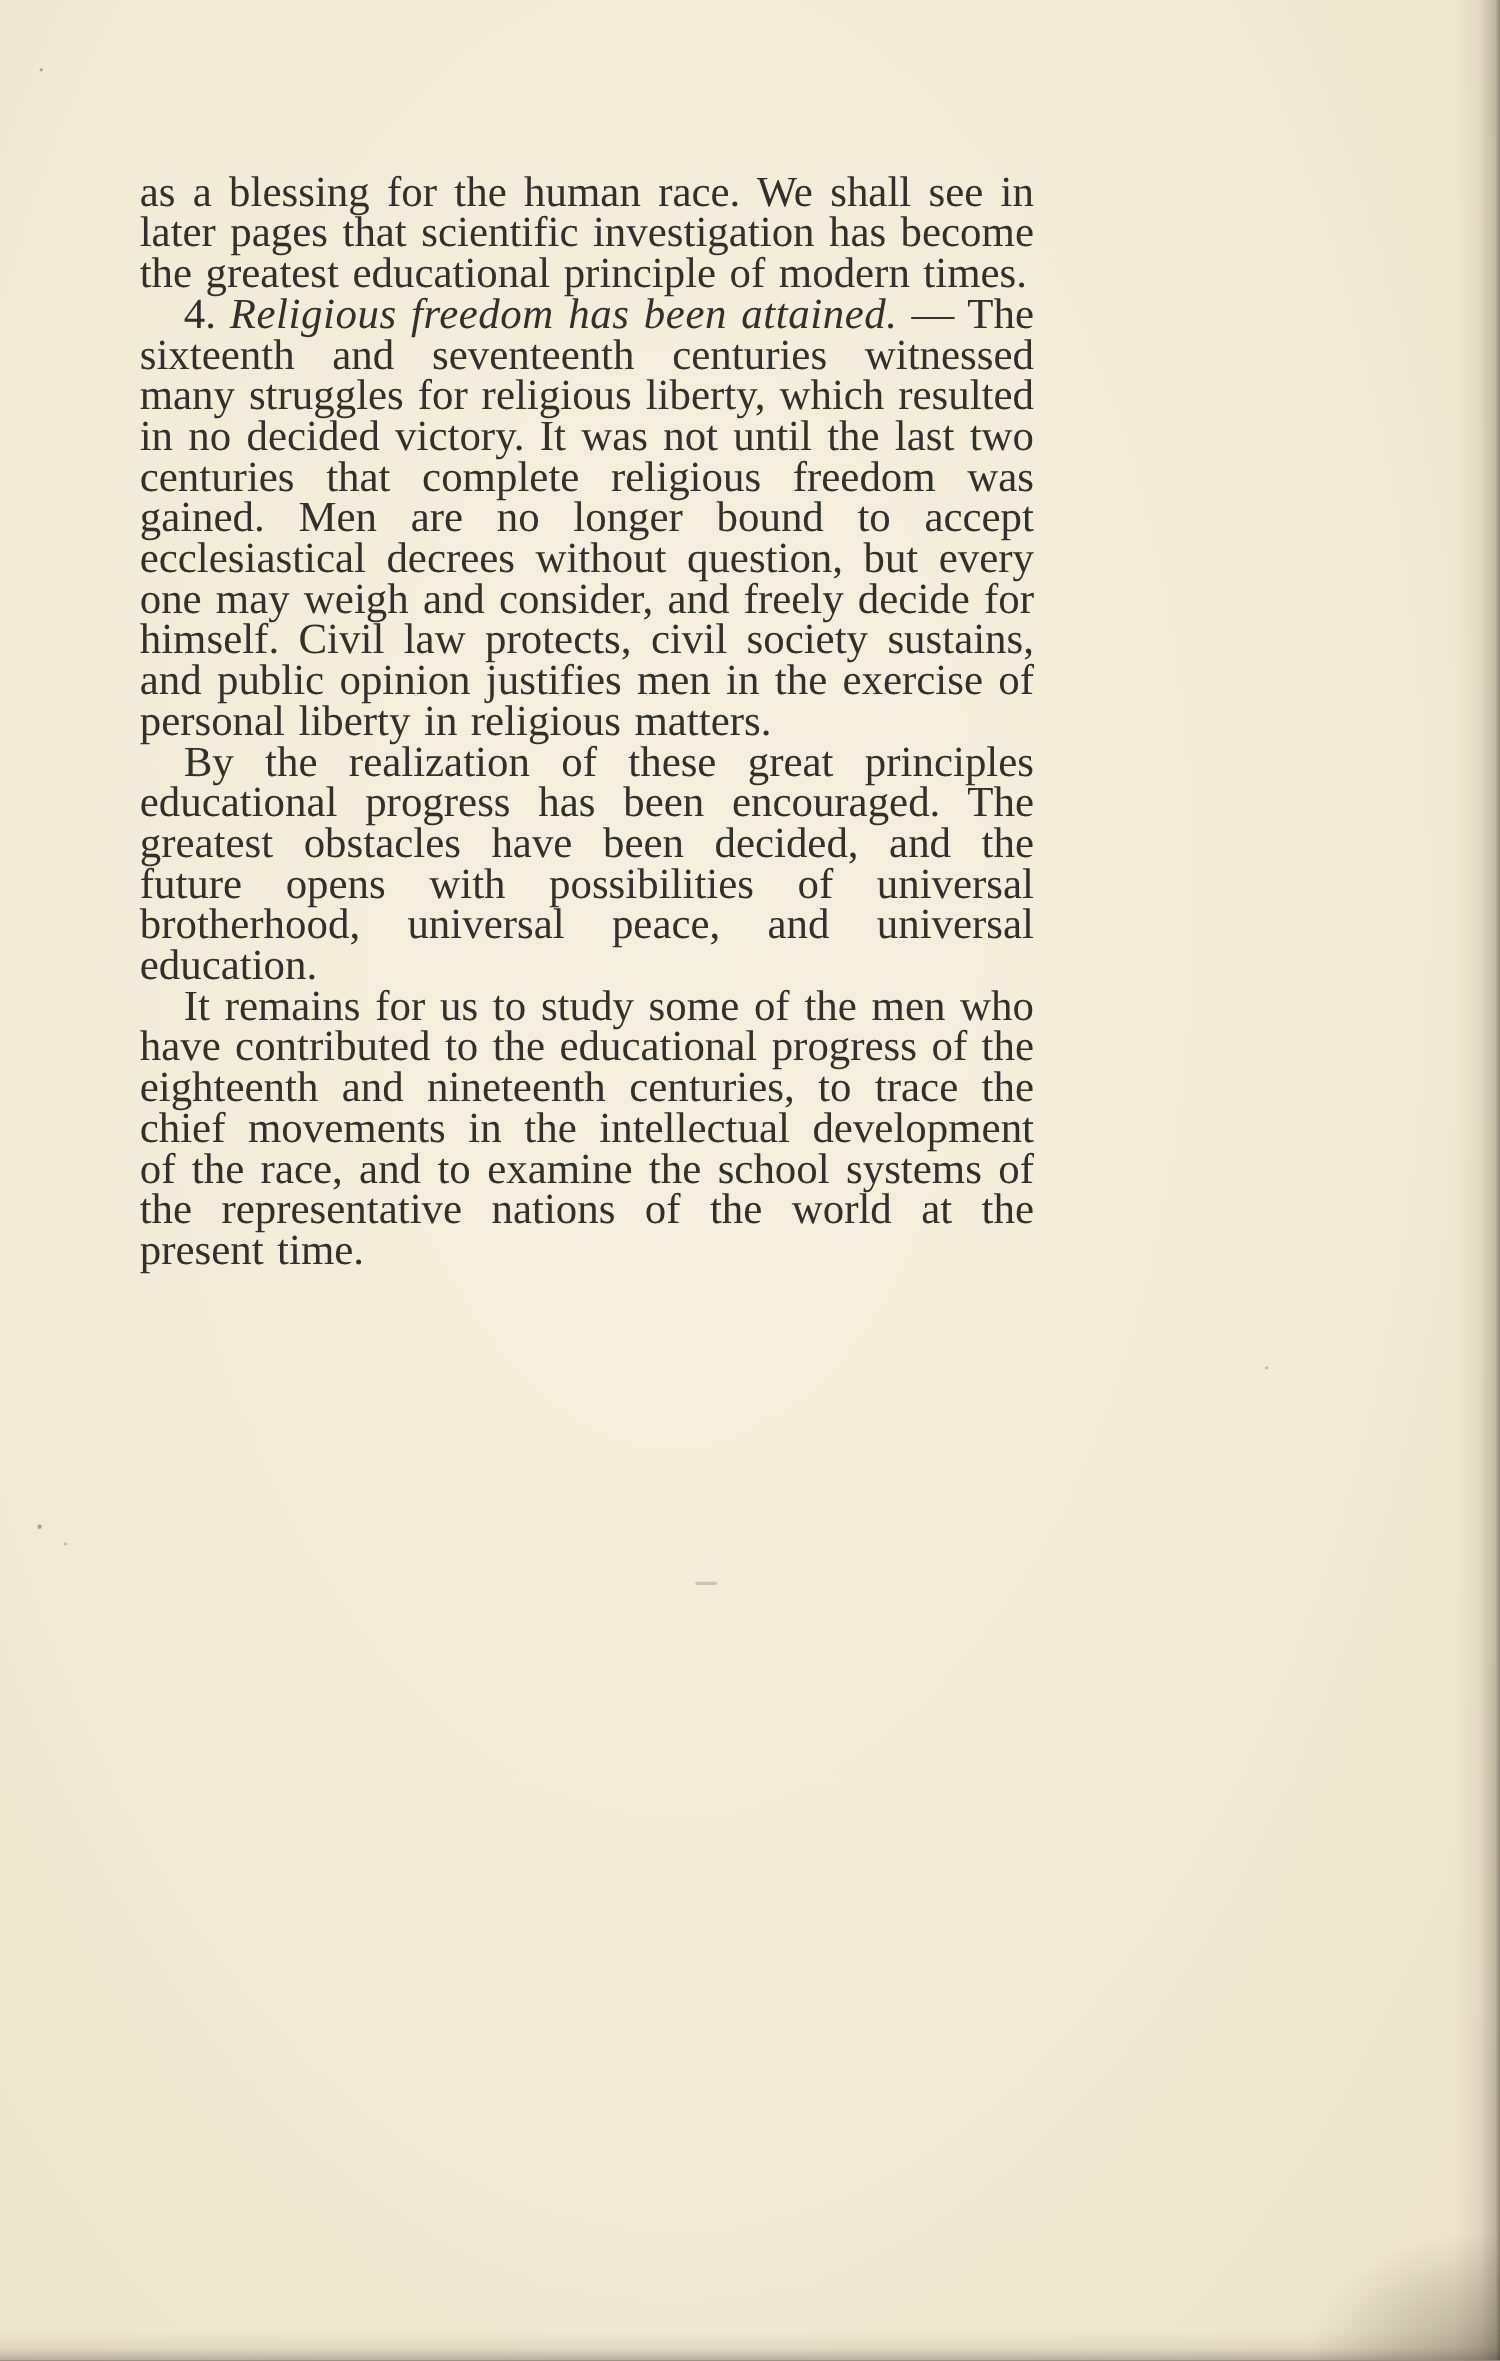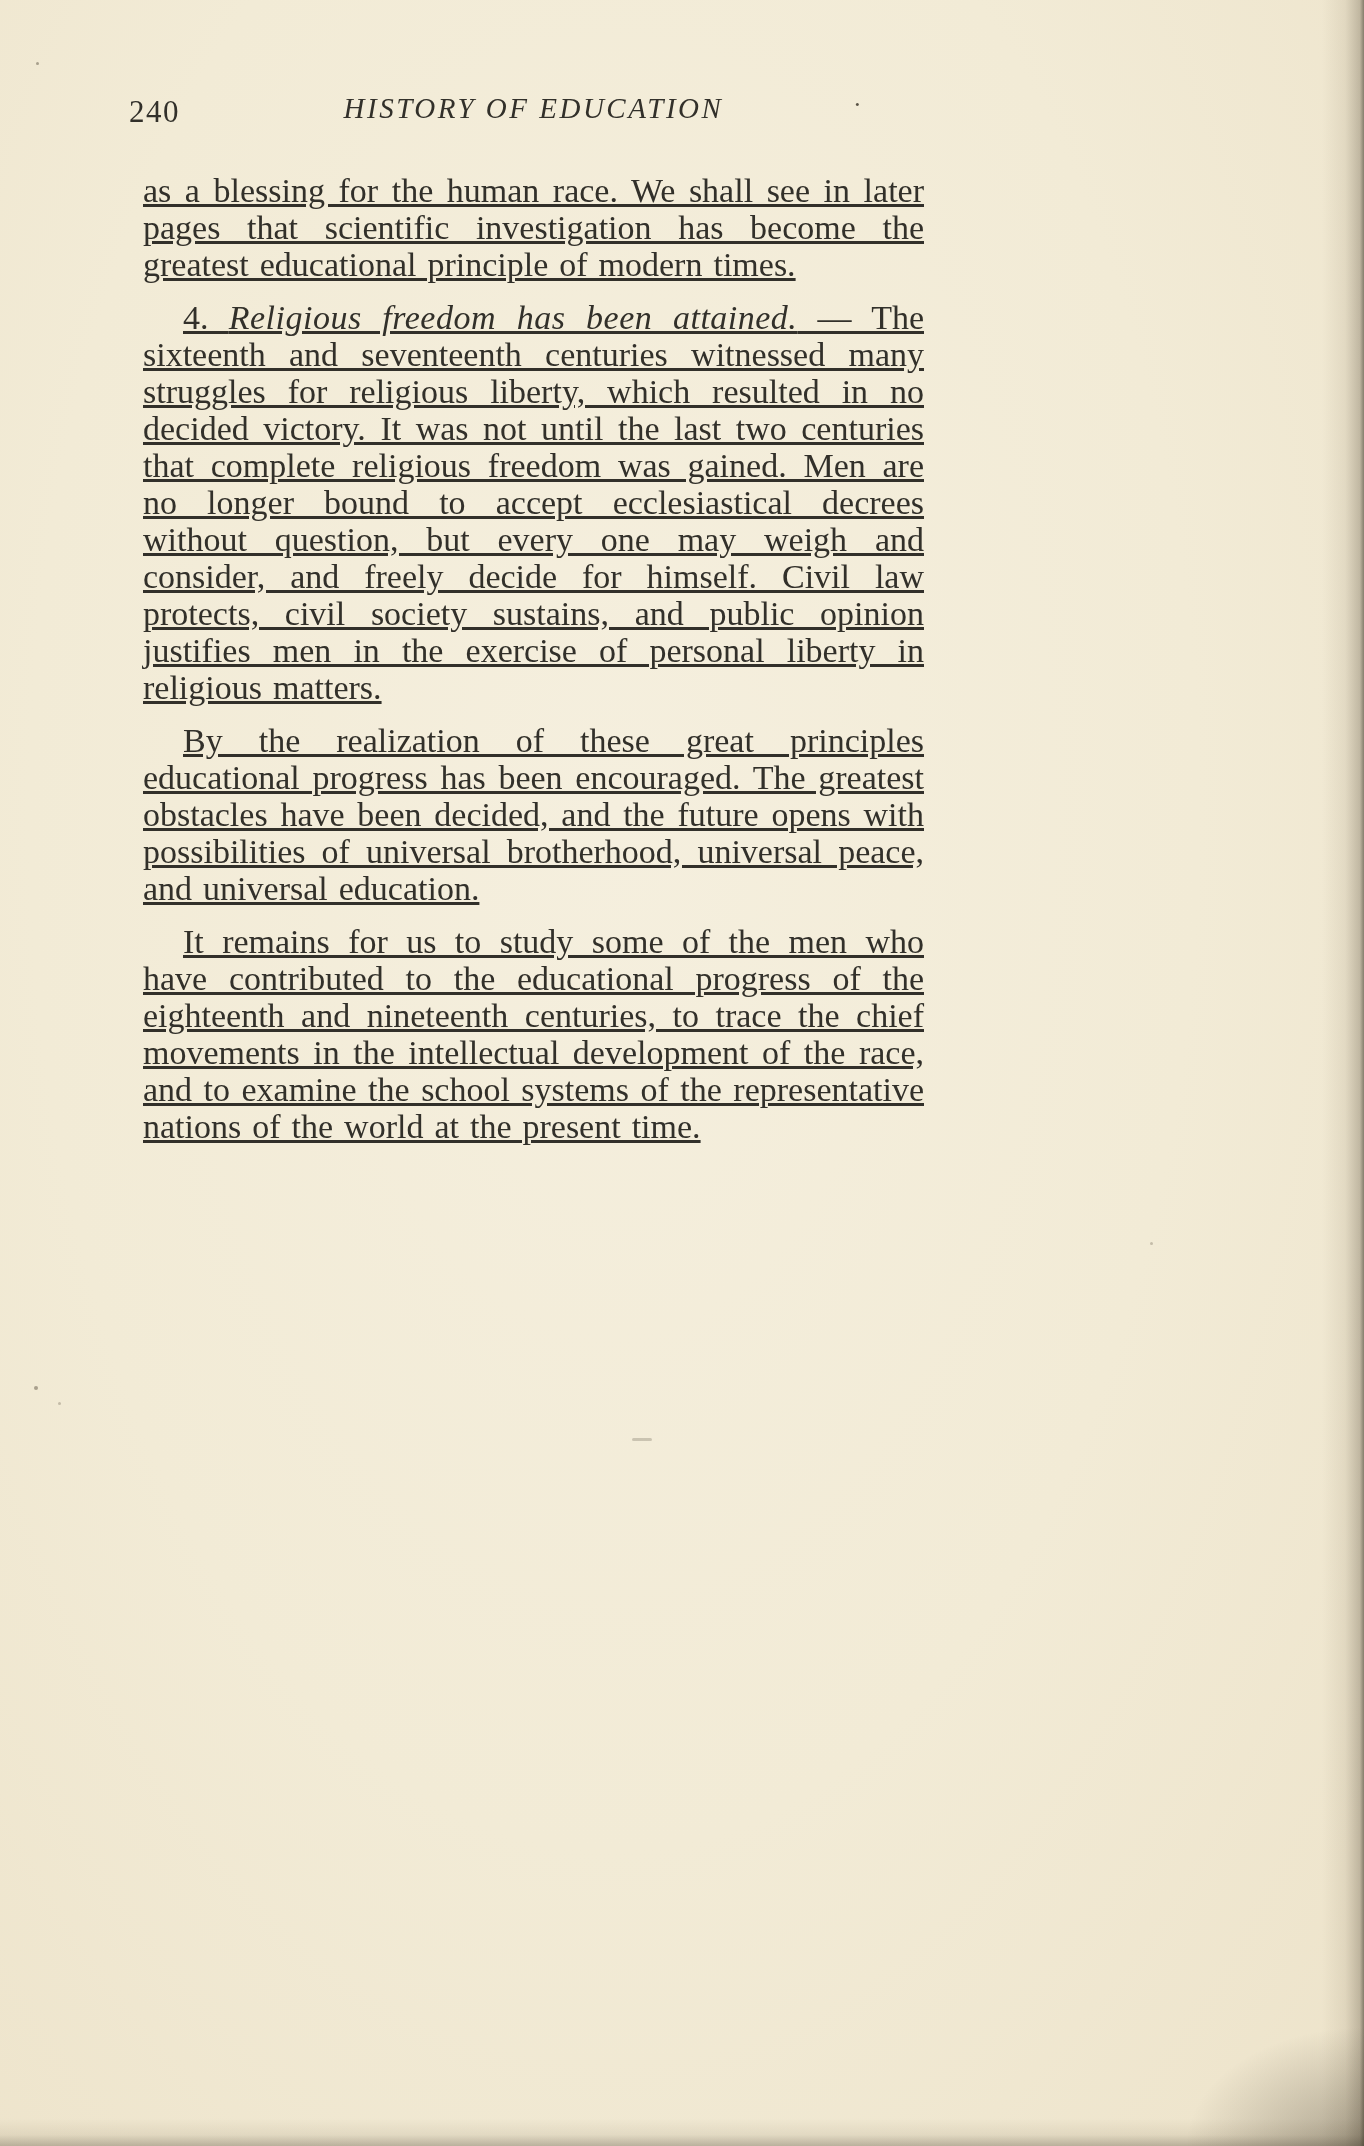--- a/index.html
+++ b/index.html
@@ -82,26 +82,25 @@
     color: rgba(50,44,32,0.8);
   }
 
   .body-text {
     position: absolute;
     left: 127px;
     top: 156px;
     width: 813px;
   }
   .body-text p {
-    margin: 16px;
-    font-size: 34px;
+    margin: 0;
+    font-size: 39px;
     line-height: 37px;
     text-align: justify;
     word-spacing: 2.5px;
-    text-decoration: underline;
   }
   .body-text p.indent {
     text-indent: 40px;
   }
   .body-text i {
     font-style: italic;
     letter-spacing: 0.5px;
   }
 
   
@@ -115,25 +114,20 @@
   .speck.s2 { left: 34px;  top: 1386px; width: 4px; height: 4px; }
   .speck.s3 { left: 58px;  top: 1402px; width: 3px; height: 3px; background: rgba(60,50,35,0.25); }
   .speck.s4 { left: 632px; top: 1438px; width: 20px; height: 3px; border-radius: 2px; background: rgba(60,50,35,0.22); }
   .speck.s5 { left: 1150px; top: 1242px; width: 3px; height: 3px; background: rgba(60,50,35,0.25); }
 </style>
 </head>
 <body>
 
 <div class="page">
 
-  <div class="margin-head">
-    <span class="page-number">240</span>
-    <span class="running-header">HISTORY OF EDUCATION</span>
-    <span class="header-mark">·</span>
-  </div>
 
   <div class="body-text">
       <p class=""><span>as a blessing for the human race.  We shall see in later pages that scientific investigation has become the greatest educational principle of modern times.</span></p>
       <p class="indent"><span>4. </span><i>Religious freedom has been attained.</i><span> — The sixteenth and seventeenth centuries witnessed many struggles for religious liberty, which resulted in no decided victory.  It was not until the last two centuries that complete religious freedom was gained.  Men are no longer bound to accept ecclesiastical decrees without question, but every one may weigh and consider, and freely decide for himself.  Civil law protects, civil society sustains, and public opinion justifies men in the exercise of personal liberty in religious matters.</span></p>
       <p class="indent"><span>By the realization of these great principles educational progress has been encouraged.  The greatest obstacles have been decided, and the future opens with possibilities of universal brotherhood, universal peace, and universal education.</span></p>
       <p class="indent"><span>It remains for us to study some of the men who have contributed to the educational progress of the eighteenth and nineteenth centuries, to trace the chief movements in the intellectual development of the race, and to examine the school systems of the representative nations of the world at the present time.</span></p>
     </div>
 
   <span class="speck s1"></span>
   <span class="speck s2"></span>

